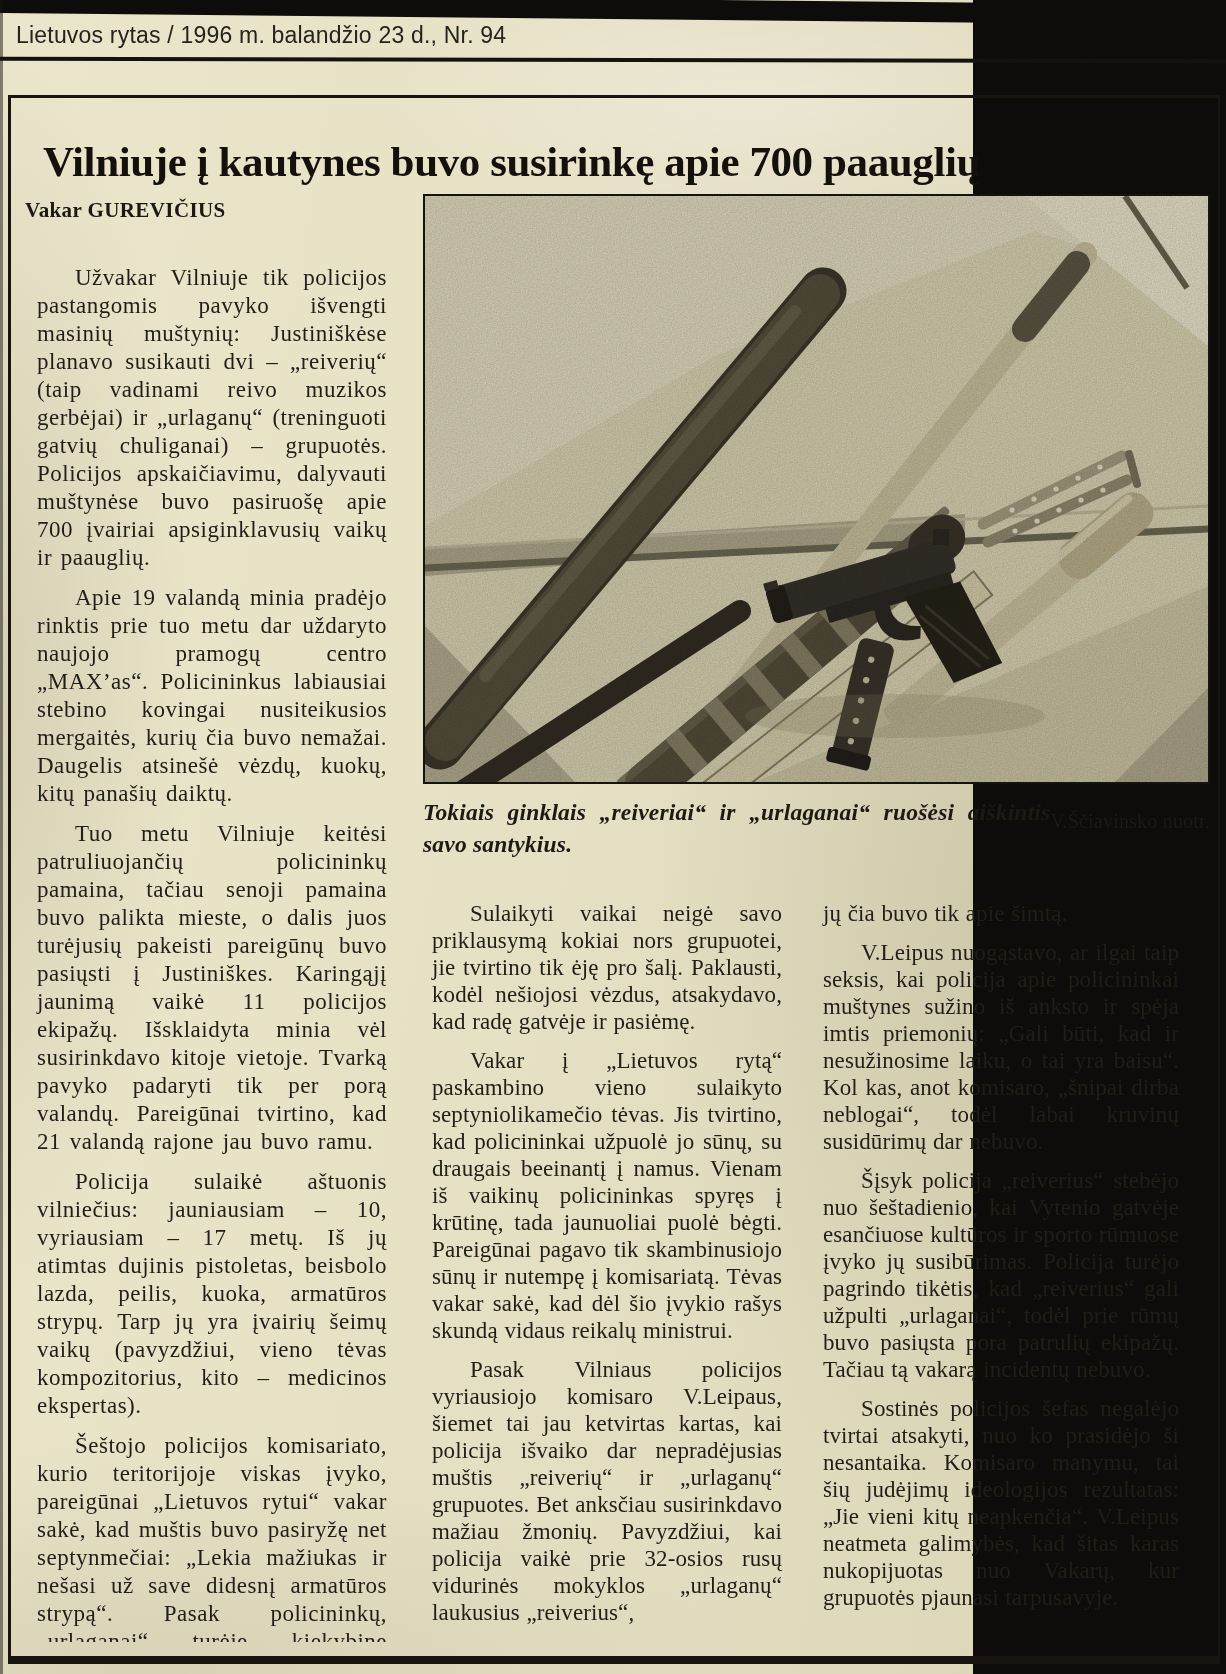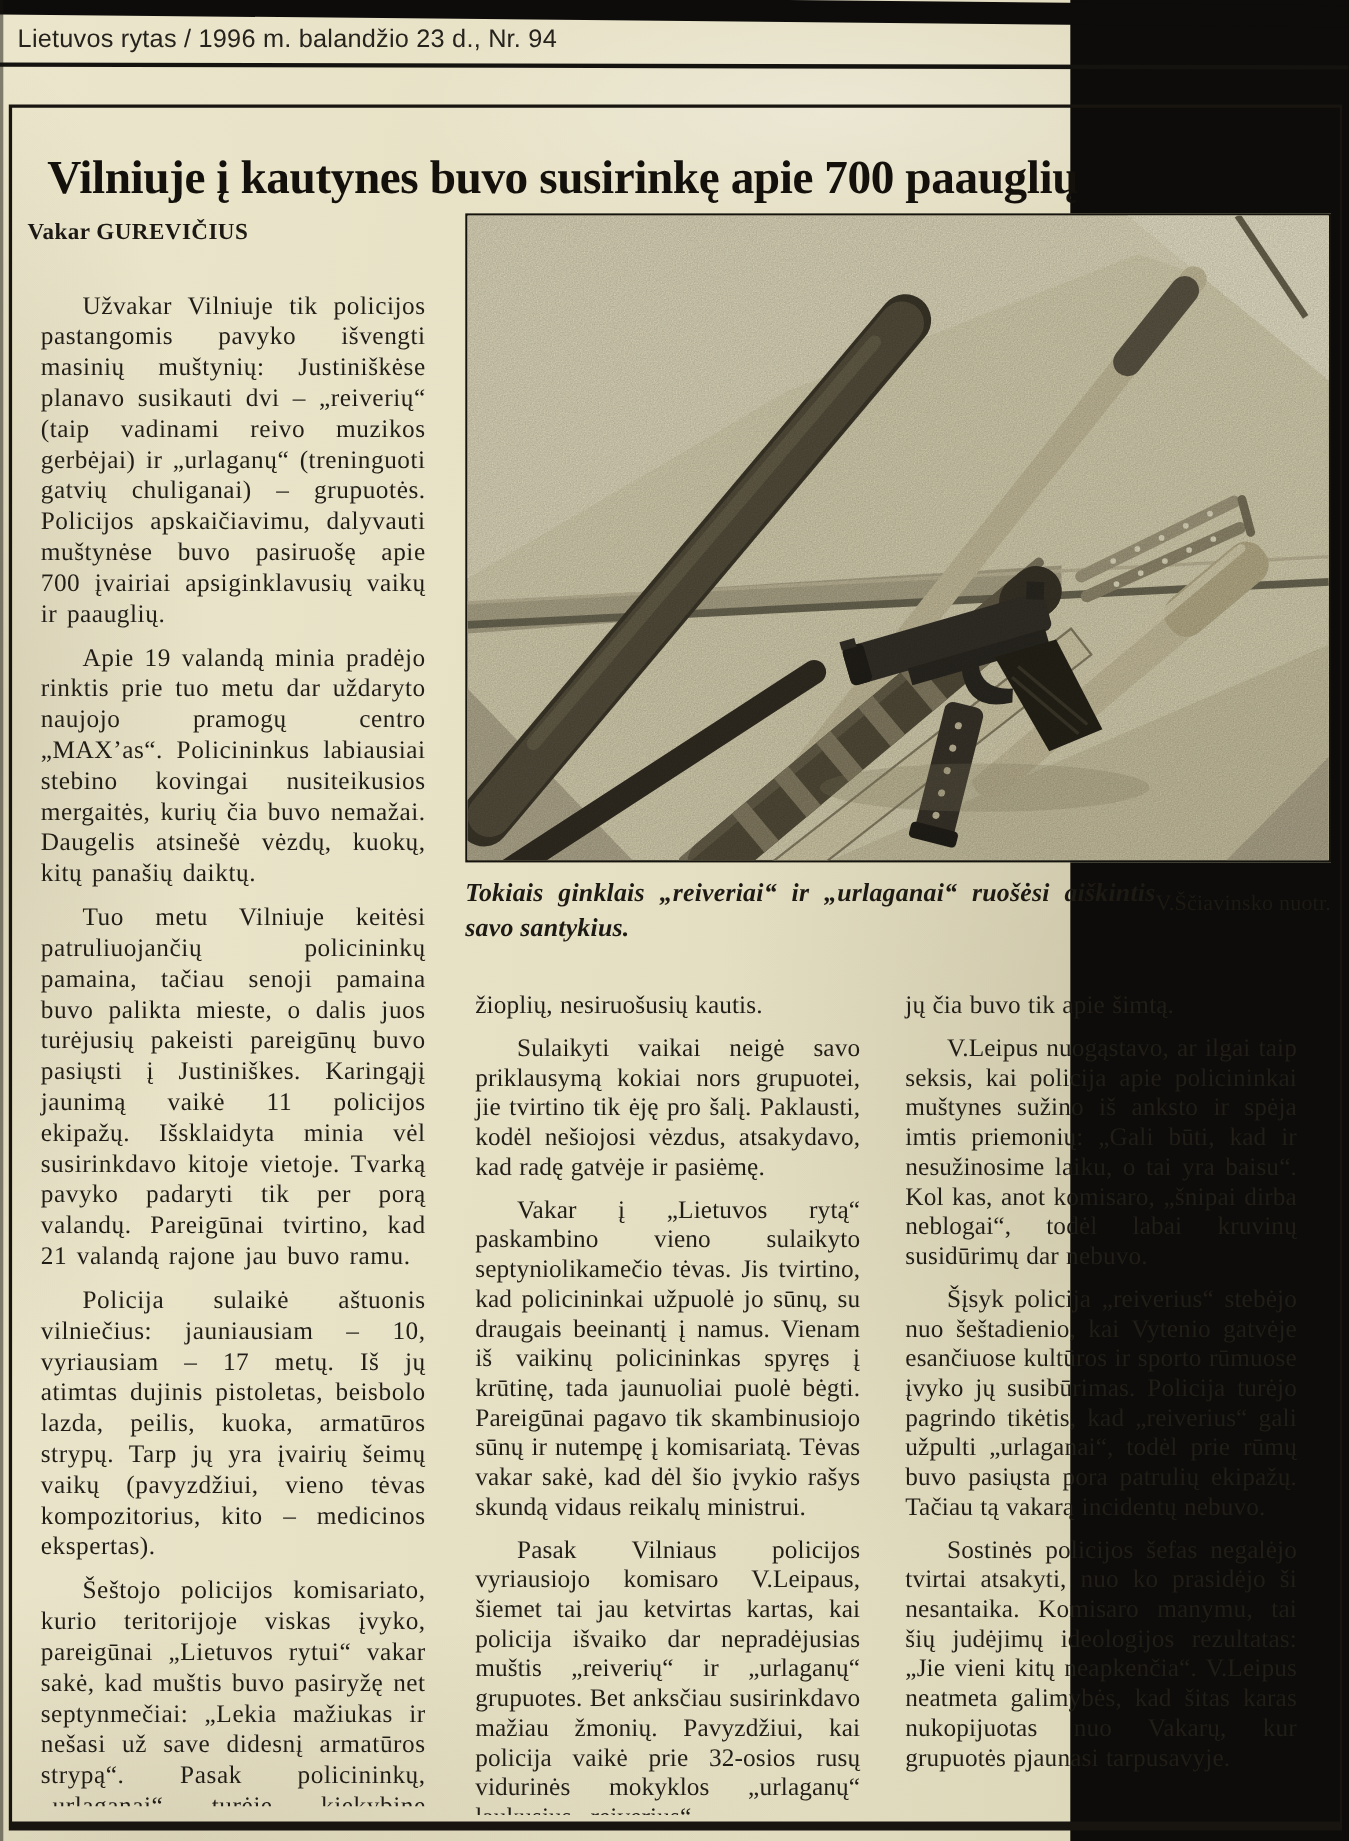--- a/index.html
+++ b/index.html
@@ -196,21 +196,20 @@
         <rect width="783" height="586" filter="url(#grain)" opacity="0.22"></rect>
       </svg>
     </div>
 
     <div class="caption">
       <span class="credit">V.Ščiavinsko nuotr.</span>
       <span>Tokiais ginklais „reiveriai“ ir „urlaganai“ ruošėsi aiškintis savo santykius.</span>
     </div>
 
     <div class="col col--mid">
-        <p class="para cont">žioplių, nesiruošusių kautis.</p>
         <p class="para">Sulaikyti vaikai neigė savo priklausymą kokiai nors grupuotei, jie tvirtino tik ėję pro šalį. Paklausti, kodėl nešiojosi vėzdus, atsakydavo, kad radę gatvėje ir pasiėmę.</p>
         <p class="para">Vakar į „Lietuvos rytą“ paskambino vieno sulaikyto septyniolikamečio tėvas. Jis tvirtino, kad policininkai užpuolė jo sūnų, su draugais beeinantį į namus. Vienam iš vaikinų policininkas spyręs į krūtinę, tada jaunuoliai puolė bėgti. Pareigūnai pagavo tik skambinusiojo sūnų ir nutempę į komisariatą. Tėvas vakar sakė, kad dėl šio įvykio rašys skundą vidaus reikalų ministrui.</p>
         <p class="para">Pasak Vilniaus policijos vyriausiojo komisaro V.Leipaus, šiemet tai jau ketvirtas kartas, kai policija išvaiko dar nepradėjusias muštis „reiverių“ ir „urlaganų“ grupuotes. Bet anksčiau susirinkdavo mažiau žmonių. Pavyzdžiui, kai policija vaikė prie 32-osios rusų vidurinės mokyklos „urlaganų“ laukusius „reiverius“,</p>
       </div>
     <div class="col col--last">
         <p class="para cont">jų čia buvo tik apie šimtą.</p>
         <p class="para">V.Leipus nuogąstavo, ar ilgai taip seksis, kai policija apie policininkai muštynes sužino iš anksto ir spėja imtis priemonių: „Gali būti, kad ir nesužinosime laiku, o tai yra baisu“. Kol kas, anot komisaro, „šnipai dirba neblogai“, todėl labai kruvinų susidūrimų dar nebuvo.</p>
         <p class="para">Šįsyk policija „reiverius“ stebėjo nuo šeštadienio, kai Vytenio gatvėje esančiuose kultūros ir sporto rūmuose įvyko jų susibūrimas. Policija turėjo pagrindo tikėtis, kad „reiverius“ gali užpulti „urlaganai“, todėl prie rūmų buvo pasiųsta pora patrulių ekipažų. Tačiau tą vakarą incidentų nebuvo.</p>
         <p class="para">Sostinės policijos šefas negalėjo tvirtai atsakyti, nuo ko prasidėjo ši nesantaika. Komisaro manymu, tai šių judėjimų ideologijos rezultatas: „Jie vieni kitų neapkenčia“. V.Leipus neatmeta galimybės, kad šitas karas nukopijuotas nuo Vakarų, kur grupuotės pjaunasi tarpusavyje.</p>
       </div>

